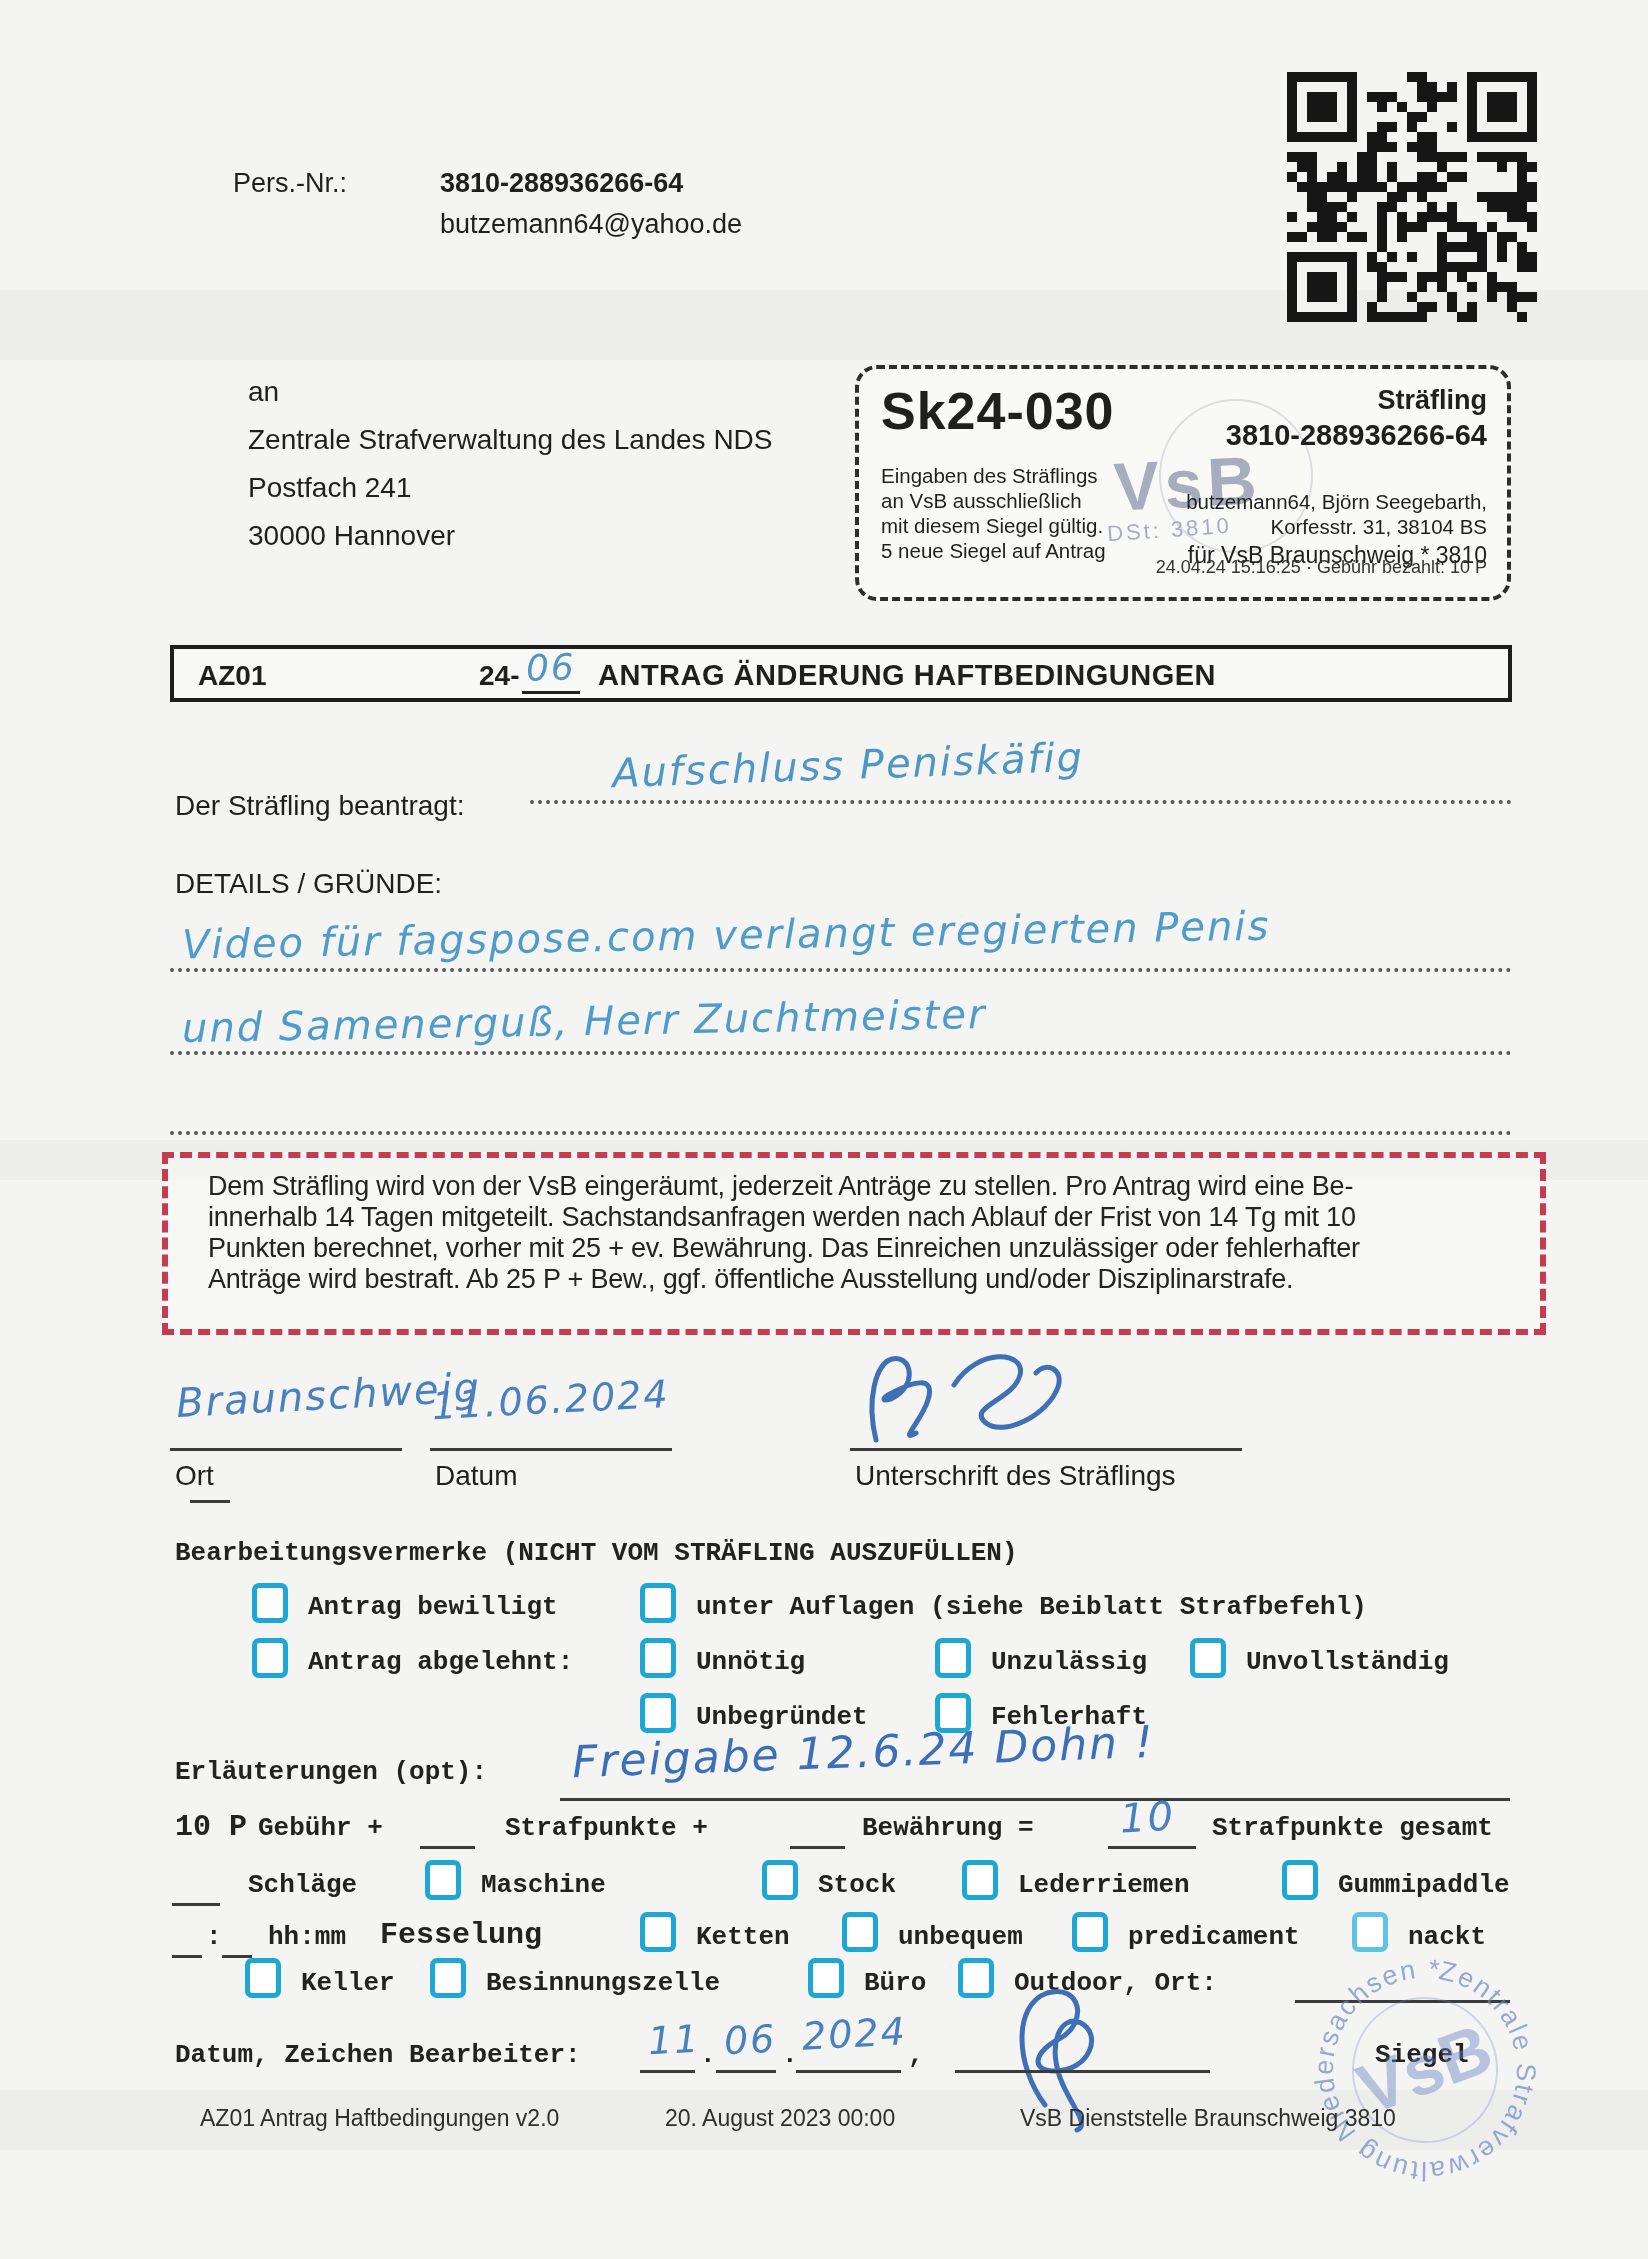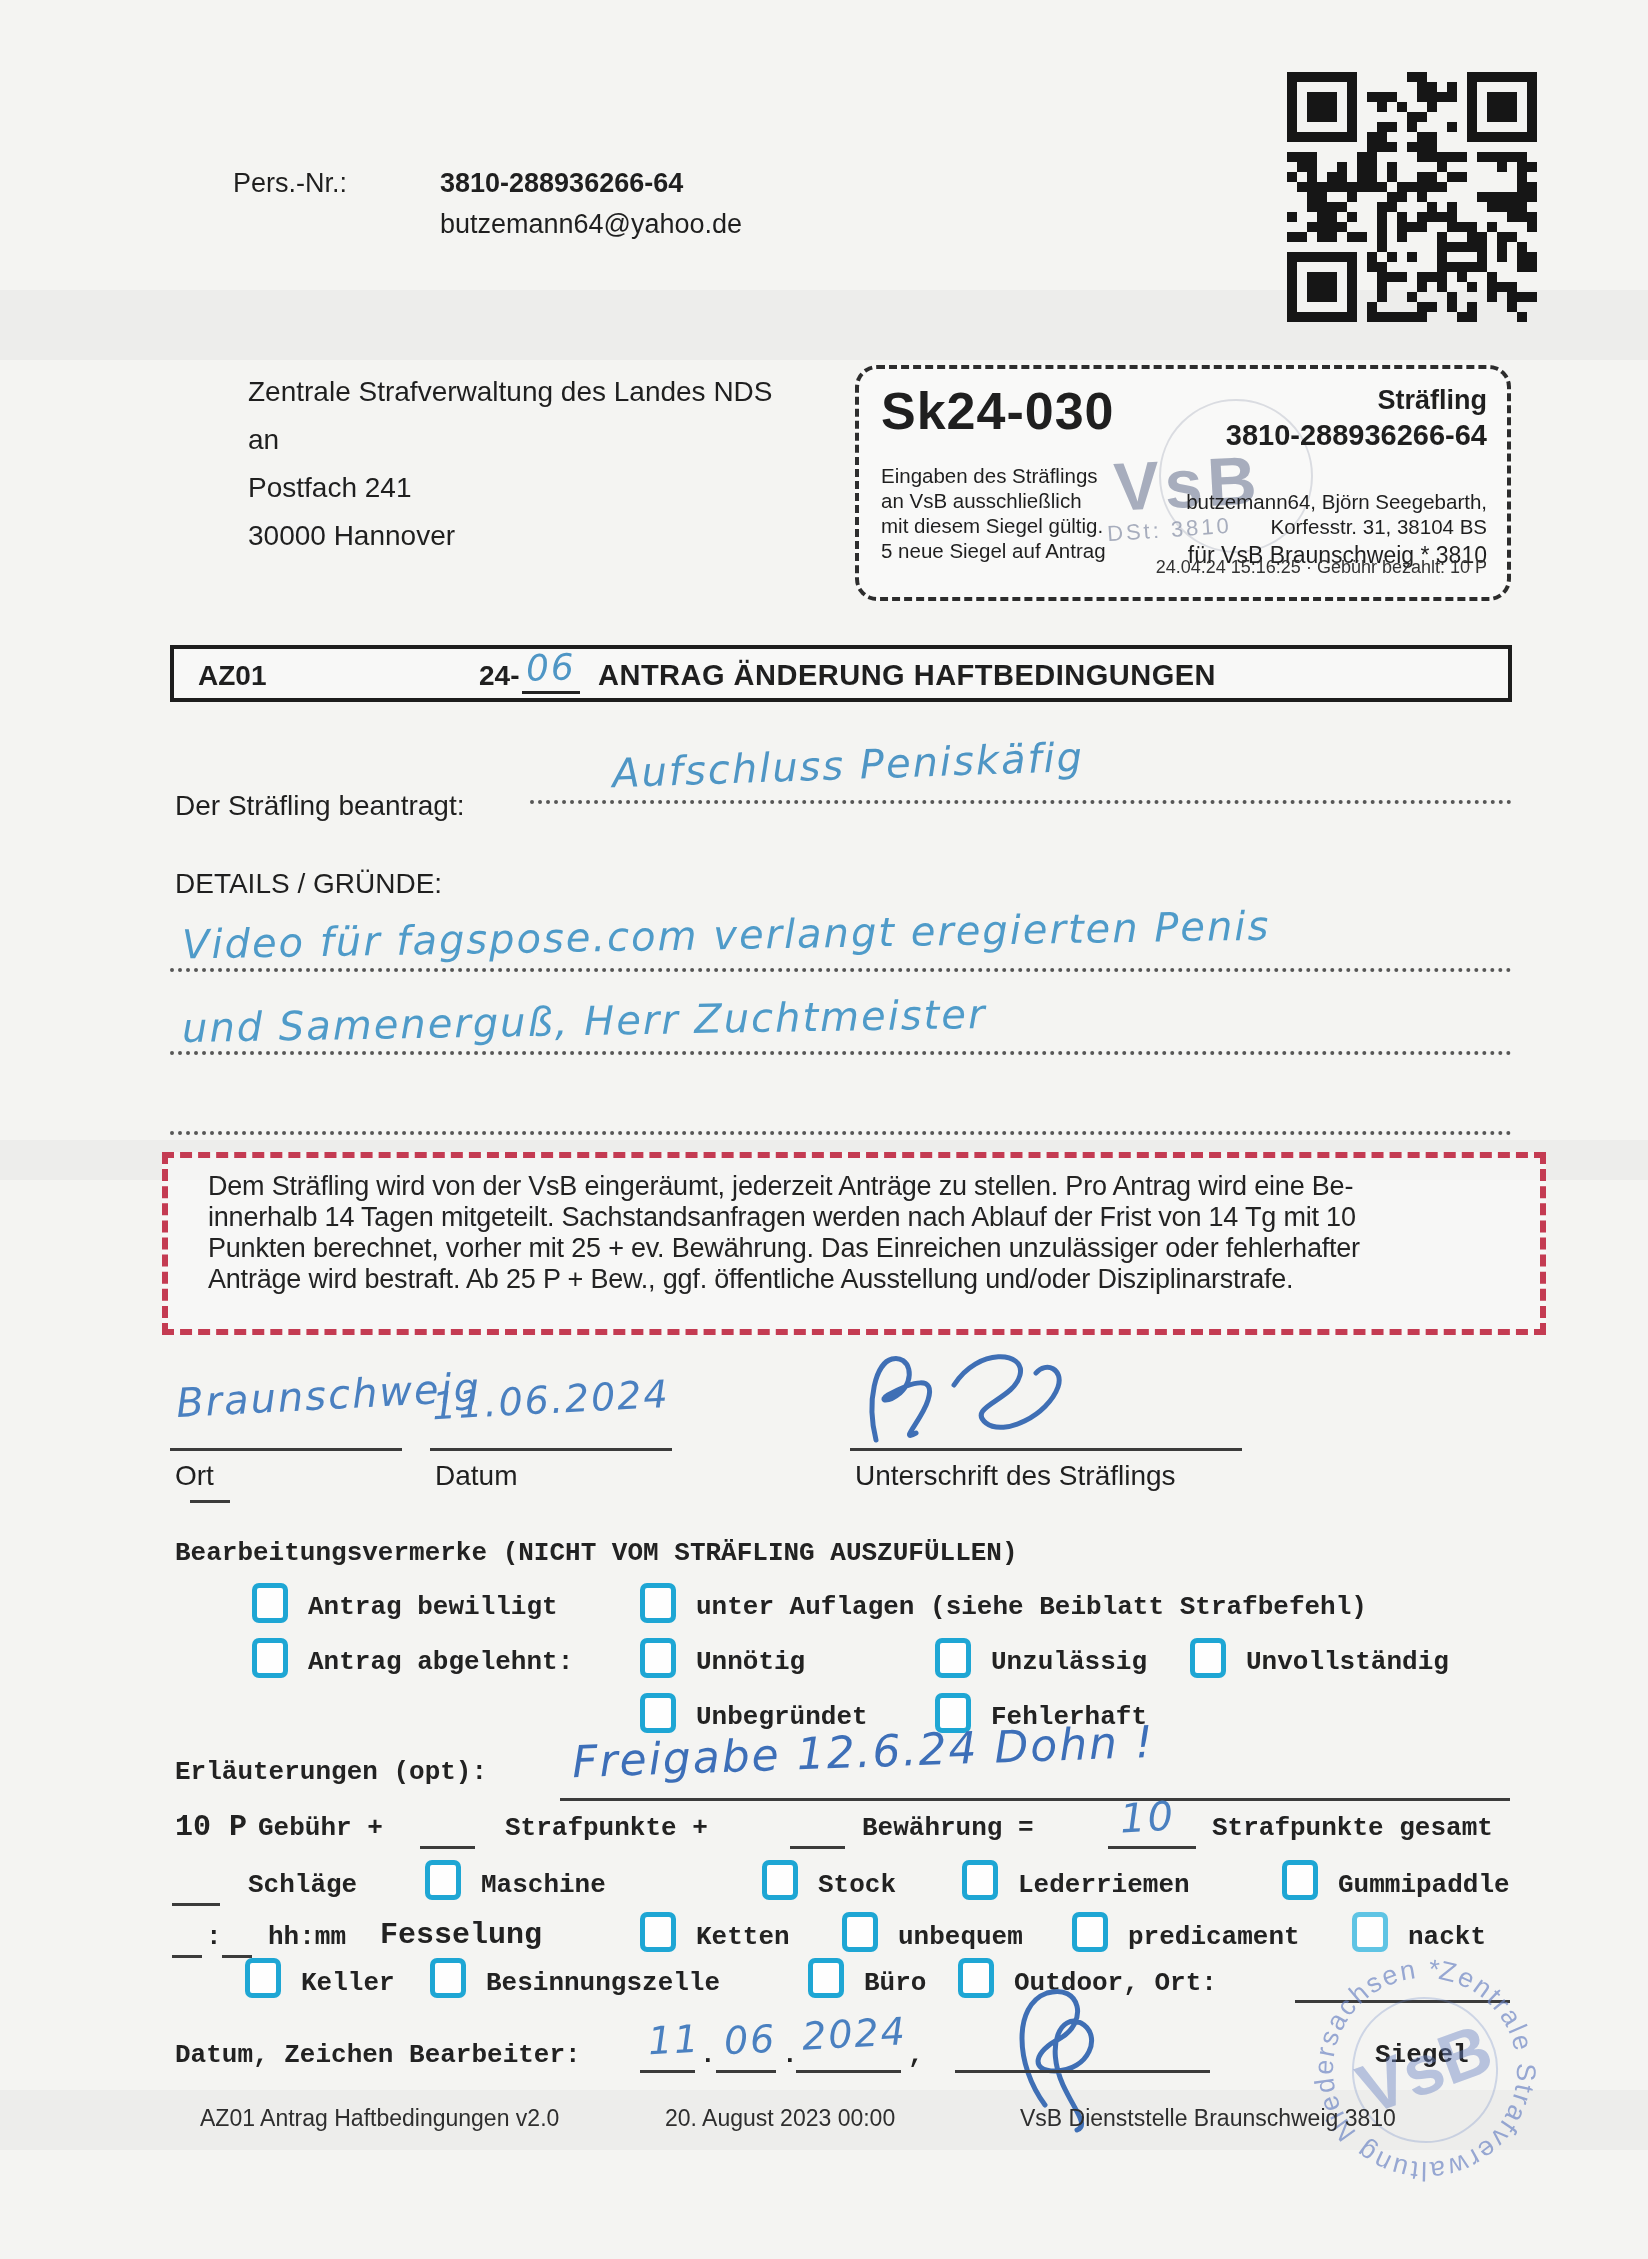--- a/index.html
+++ b/index.html
@@ -263,22 +263,22 @@
         <rect x="180" y="0" width="70" height="70"></rect>
         <rect fill="#f3f3f1" x="190" y="10" width="50" height="50"></rect>
         <rect x="200" y="20" width="30" height="30"></rect>
         <rect x="0" y="180" width="70" height="70"></rect>
         <rect fill="#f3f3f1" x="10" y="190" width="50" height="50"></rect>
         <rect x="20" y="200" width="30" height="30"></rect>
       </g>
     </svg>
 
   <div class="abs" style="left:248px;top:368px;font-size:28px;line-height:48px;">
+    <div>an</div>
     <div>Zentrale Strafverwaltung des Landes NDS</div>
-    <div>an</div>
     <div>Postfach 241</div>
     <div>30000 Hannover</div>
   </div>
 
   <div class="abs seal-box" style="left:855px;top:365px;width:648px;height:228px;">
     <div class="abs wm" style="left:255px;top:75px;font-size:68px;letter-spacing:5px;transform:rotate(-3deg);font-weight:bold;">VsB</div>
     <div class="abs wm" style="left:248px;top:148px;font-size:22px;letter-spacing:3px;transform:rotate(-4deg);">DSt: 3810</div>
     <div class="abs" style="left:300px;top:30px;width:150px;height:150px;border:2px solid rgba(110,120,145,.22);border-radius:50%;"></div>
 
     <div class="abs b" style="left:22px;top:12px;font-size:52px;letter-spacing:1px;">Sk24-030</div>

